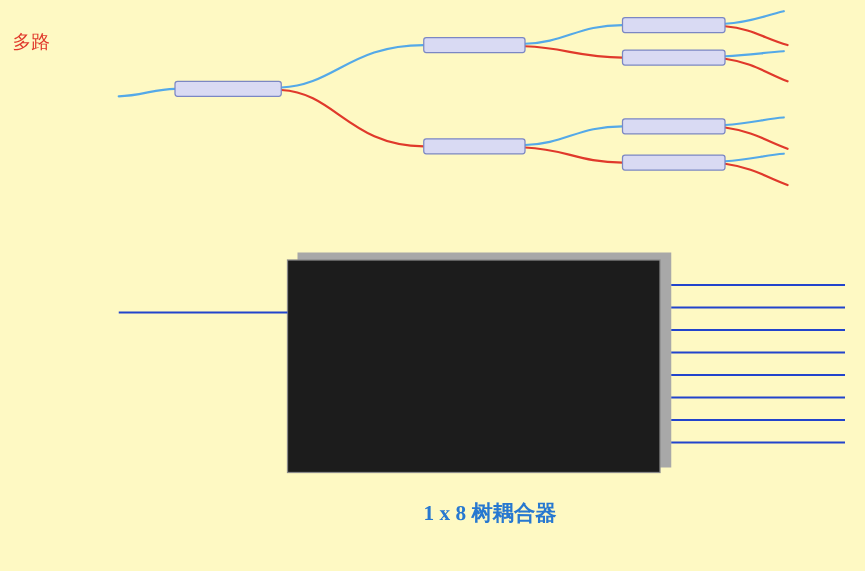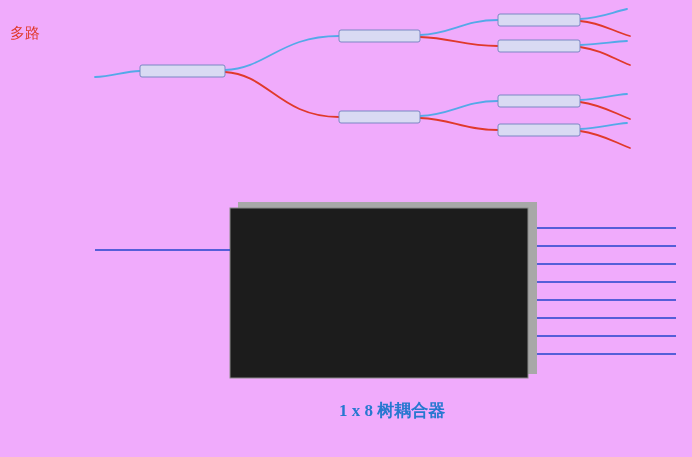--- a/index.html
+++ b/index.html
@@ -4,21 +4,21 @@
 <style>
   html, body {
     margin: 0;
     padding: 0;
     background: #ffffff;
   }
   .canvas {
     position: relative;
     width: 692px;
     height: 457px;
-    background: #f0abfc;
+    background: #fef9c3;
     font-family: "Liberation Sans", sans-serif;
     overflow: hidden;
   }
   svg { display: block; }
 
   .fiber {
     fill: none;
     stroke-width: 1.8;
     stroke-linecap: round;
   }

